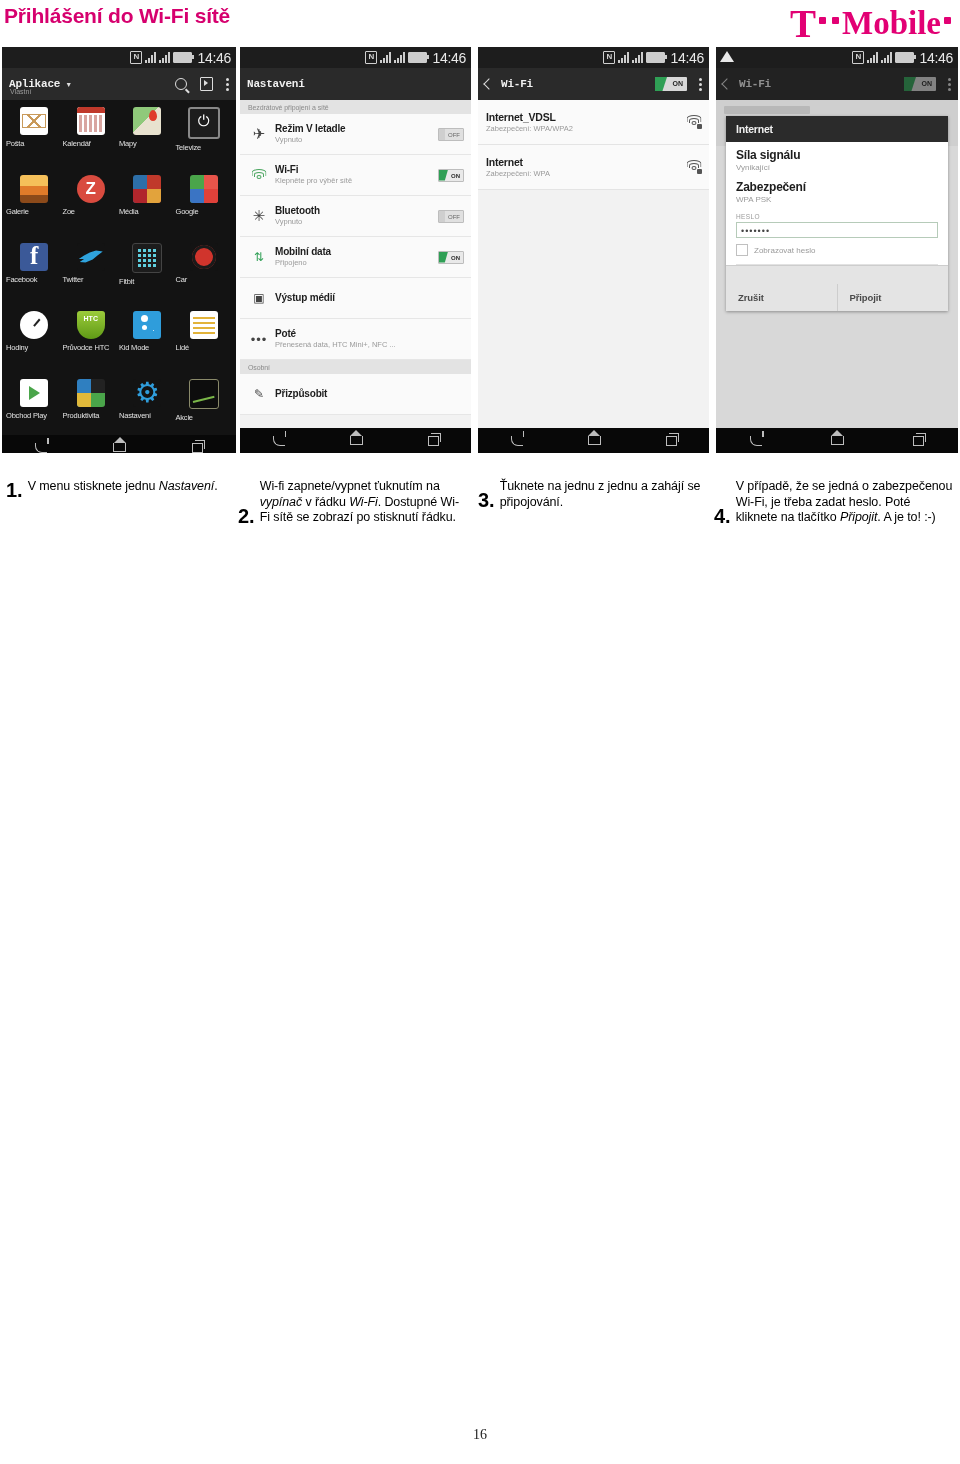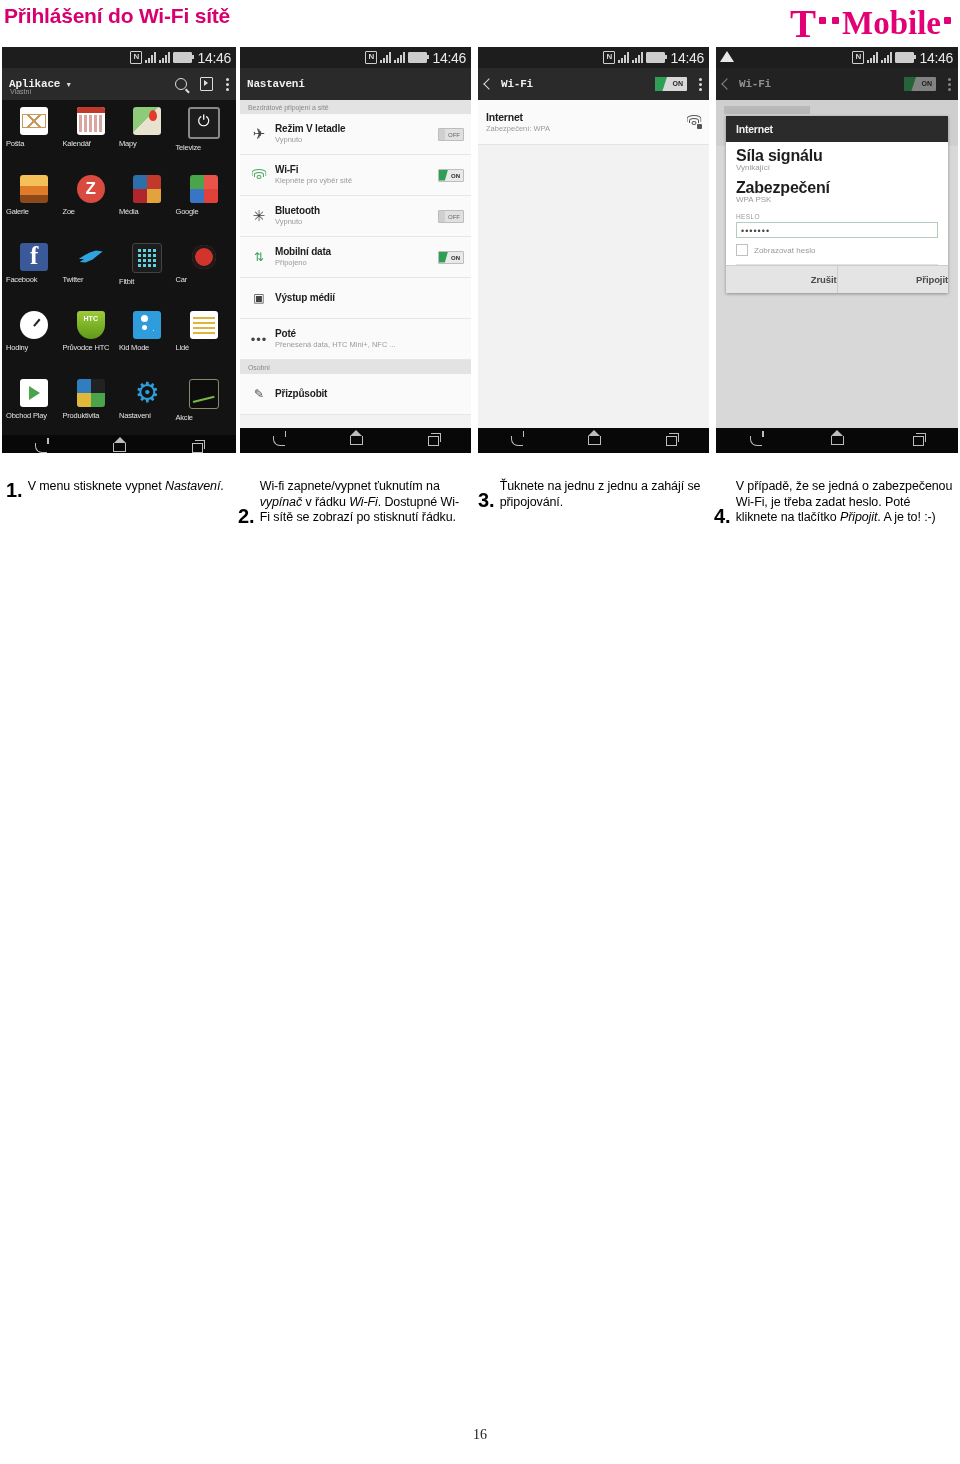--- a/index.html
+++ b/index.html
@@ -499,21 +499,21 @@
     background: #2b2b2b;
     color: #f2f2f2;
     font-size: 10.5px;
     font-weight: bold;
     padding: 7px 10px;
     letter-spacing: -0.2px;
   }
   .dlg-body { padding: 7px 10px 0 10px; }
   .dlg-field { margin-bottom: 8px; }
   .dlg-label {
-    font-size: 16px; font-weight: bold; color: #1d1d1d;
+    font-size: 12px; font-weight: bold; color: #1d1d1d;
     letter-spacing: -0.2px; line-height: 13px;
   }
   .dlg-value { font-size: 8px; color: #9a9a9a; line-height: 11px; }
   .dlg-caption {
     font-size: 6.5px; color: #9a9a9a;
     letter-spacing: .4px; margin-bottom: 2px;
   }
   .dlg-input {
     border: 1px solid #b6cbb9;
     background: #fff;
@@ -546,26 +546,27 @@
     font-size: 9.5px; font-weight: bold; color: #1d1d1d;
     letter-spacing: -0.2px;
   }
   .dlg-buttons {
     display: flex;
     background: #e4e4e4;
     border-top: 1px solid #cdcdcd;
   }
   .dlg-btn {
     flex: 1 1 50%;
-    text-align: right;
-    padding: 8px 0;
+    text-align: left;
+    padding: 8px 12px;
     font-size: 9.5px;
     font-weight: bold;
     color: #4a4a4a;
     letter-spacing: -0.1px;
+    margin-top: 18px;
   }
   .dlg-btn + .dlg-btn { border-left: 1px solid #cdcdcd; }
 
   
   #captions {
     position: absolute;
     left: 0;
     top: 478px;
     width: 960px;
     height: 110px;
@@ -869,20 +870,29 @@
       <span class="apptitle">Wi-Fi</span>
       <span class="appbar-toggle">ON</span>
       <span class="ic-dots">
           <i></i>
           <i></i>
           <i></i>
         </span>
     </div>
     <div class="light-body">
 
+      <div class="wrow">
+        <span class="wtext">
+          <span class="wssid">Internet_VDSL</span><br>
+          <span class="wsec">Zabezpečení: WPA/WPA2</span>
+        </span>
+        <span class="wicon">
+          <span class="wifi-glyph"><i></i><i></i><i></i></span><span class="lock-dot"></span>
+        </span>
+      </div>
 
       <div class="wrow">
         <span class="wtext">
           <span class="wssid">Internet</span><br>
           <span class="wsec">Zabezpečení: WPA</span>
         </span>
         <span class="wicon">
           <span class="wifi-glyph"><i></i><i></i><i></i></span><span class="lock-dot"></span>
         </span>
       </div>
@@ -957,21 +967,21 @@
       <span class="nav-home"></span>
       <span class="nav-recent"></span>
     </div>
   </div>
 
 </div>
 
 <div id="captions">
   <div class="caption" id="caption-1">
     <span class="cap-num">1.</span>
-    <span class="cap-text"><span>V menu stisknete vypnet </span><em>Nastavení</em><span>.</span></span>
+    <span class="cap-text"><span>V menu stisknete jednu </span><em>Nastavení</em><span>.</span></span>
   </div>
   <div class="caption" id="caption-2">
     <span class="cap-num">2.</span>
     <span class="cap-text"><span>Wi-fi zapnete/vypnet ťuknutím na </span><em>vypínač</em><span> v řádku </span><em>Wi-Fi</em><span>. Dostupné Wi-Fi sítě se zobrazí po stisknutí řádku.</span></span>
   </div>
   <div class="caption" id="caption-3">
     <span class="cap-num">3.</span>
     <span class="cap-text"><span>Ťuknete na jednu z jednu a zahájí se připojování.</span></span>
   </div>
   <div class="caption" id="caption-4">

